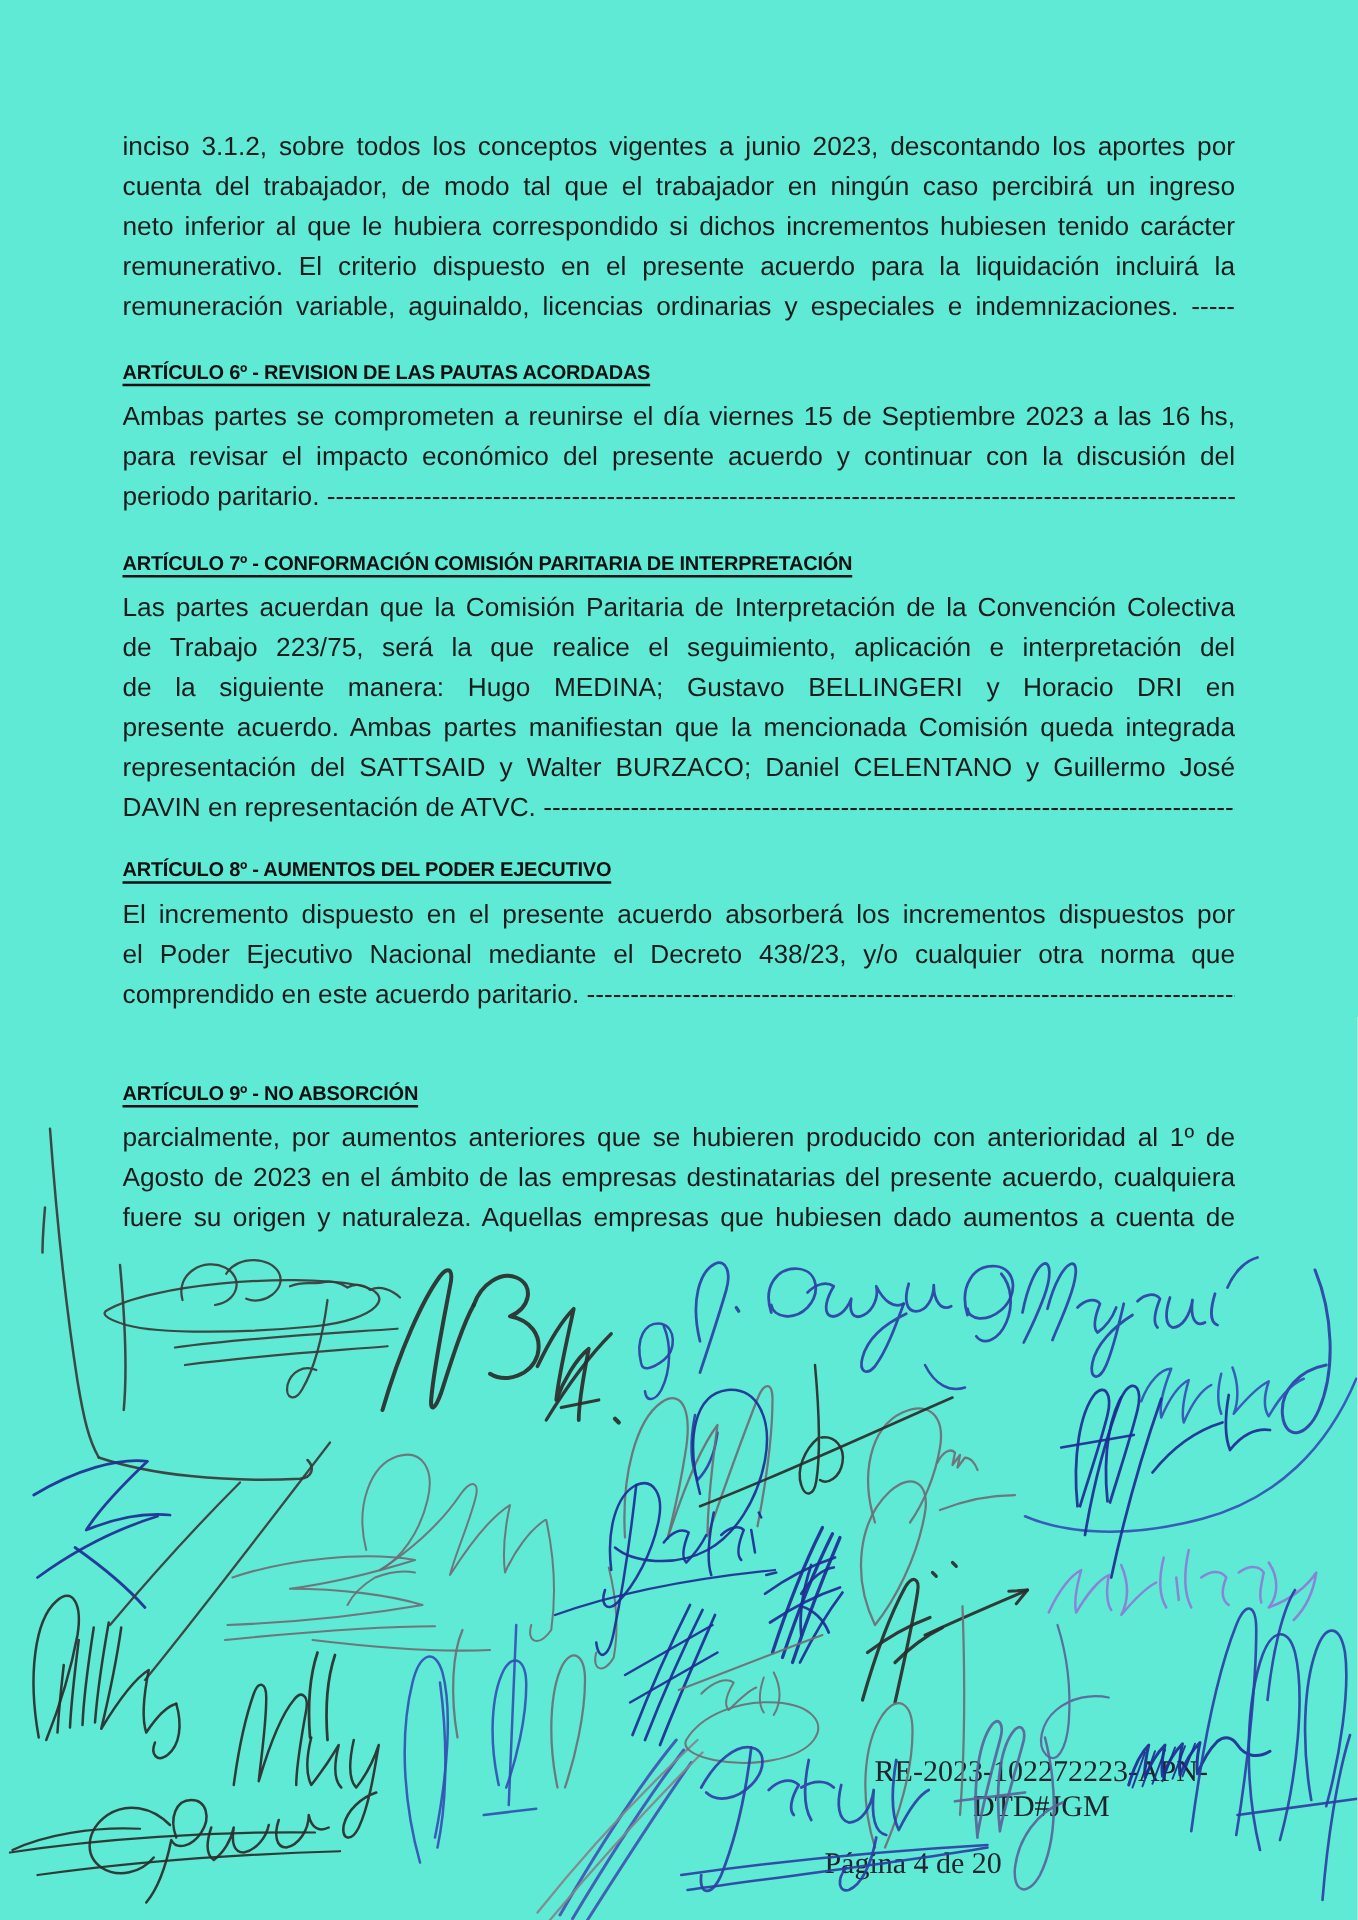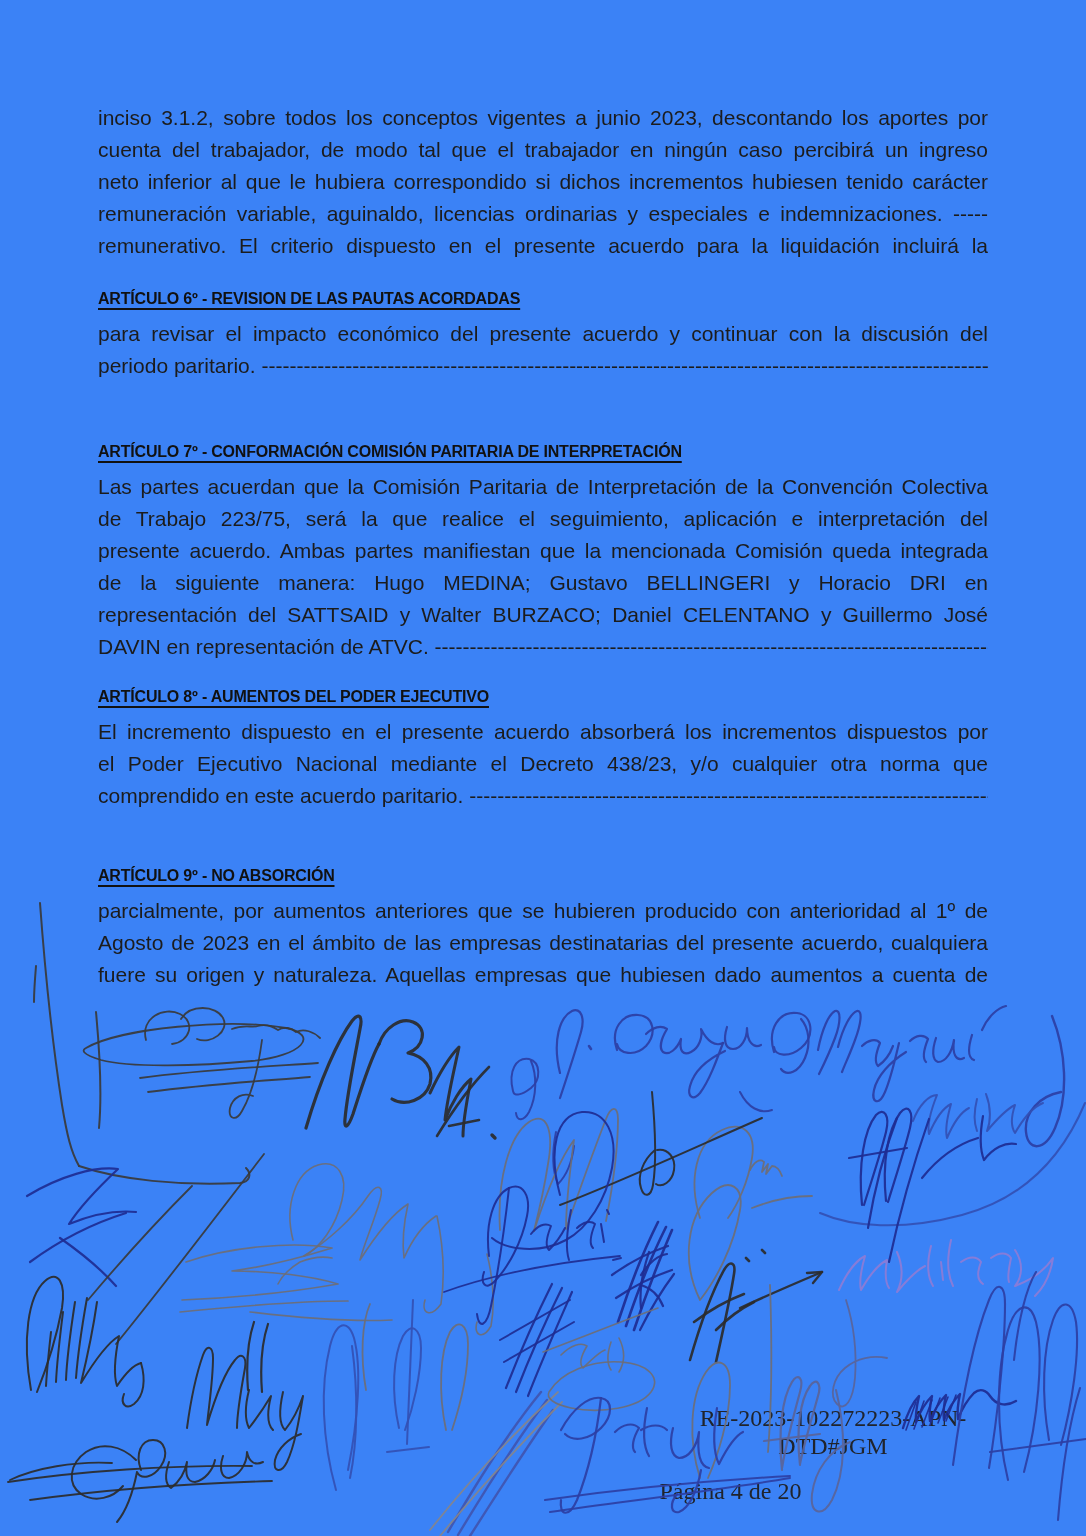--- a/index.html
+++ b/index.html
@@ -1,19 +1,19 @@
 <!DOCTYPE html>
 <html><head>
 <meta charset="utf-8">
 <style>
   html,body{margin:0;padding:0;background:#e8e8e8;}
   .page{
     position:relative;
     width:1086px;height:1536px;
-    background:#3b82f6;
+    background:#5eead4;
     overflow:hidden;
     font-family:"Liberation Sans",sans-serif;
     color:#1b1b1b;
   }
   .doc{position:absolute;left:98px;top:0;width:890px;}
   .dblock{position:absolute;left:0;width:890px;}
   .dl{
     height:32px;
     font-size:21px;
     line-height:32px;
@@ -53,34 +53,35 @@
 </style>
 </head>
 <body>
 
 <div class="page">
   <div class="doc" id="doc">
       <div class="dblock" style="top: 102px;">
         <div class="dl">inciso 3.1.2, sobre todos los conceptos vigentes a junio 2023, descontando los aportes por</div>
         <div class="dl">cuenta del trabajador, de modo tal que el trabajador en ningún caso percibirá un ingreso</div>
         <div class="dl">neto inferior al que le hubiera correspondido si dichos incrementos hubiesen tenido carácter</div>
+        <div class="dl">remunerativo. El criterio dispuesto en el presente acuerdo para la liquidación incluirá la</div>
         <div class="dl">remuneración variable, aguinaldo, licencias ordinarias y especiales e indemnizaciones. -----</div>
-        <div class="dl">remunerativo. El criterio dispuesto en el presente acuerdo para la liquidación incluirá la</div>
       </div>
       <div class="dblock" style="top: 284px;">
         <div class="dhead">ARTÍCULO 6º - REVISION DE LAS PAUTAS ACORDADAS</div>
+        <div class="dl">Ambas partes se comprometen a reunirse el día viernes 15 de Septiembre 2023 a las 16 hs,</div>
         <div class="dl">para revisar el impacto económico del presente acuerdo y continuar con la discusión del</div>
         <div class="dl end">periodo paritario. ------------------------------------------------------------------------------------------------------------</div>
       </div>
       <div class="dblock" style="top: 437px;">
         <div class="dhead">ARTÍCULO 7º - CONFORMACIÓN COMISIÓN PARITARIA DE INTERPRETACIÓN</div>
         <div class="dl">Las partes acuerdan que la Comisión Paritaria de Interpretación de la Convención Colectiva</div>
         <div class="dl">de Trabajo 223/75, será la que realice el seguimiento, aplicación e interpretación del</div>
+        <div class="dl">de la siguiente manera: Hugo MEDINA; Gustavo BELLINGERI y Horacio DRI en</div>
         <div class="dl">presente acuerdo.  Ambas partes manifiestan que la mencionada Comisión queda integrada</div>
-        <div class="dl">de la siguiente manera: Hugo MEDINA; Gustavo BELLINGERI y Horacio DRI en</div>
         <div class="dl">representación del SATTSAID y Walter BURZACO; Daniel CELENTANO y Guillermo José</div>
         <div class="dl end">DAVIN  en representación de ATVC. --------------------------------------------------------------------------------</div>
       </div>
       <div class="dblock" style="top: 682px;">
         <div class="dhead">ARTÍCULO 8º - AUMENTOS DEL PODER EJECUTIVO</div>
         <div class="dl">El incremento dispuesto en el presente acuerdo absorberá los incrementos dispuestos por</div>
         <div class="dl">el Poder Ejecutivo Nacional mediante el Decreto 438/23, y/o cualquier otra norma que</div>
         <div class="dl end">comprendido en este acuerdo paritario. ---------------------------------------------------------------------------</div>
       </div>
       <div class="dblock" style="top: 861px;">

